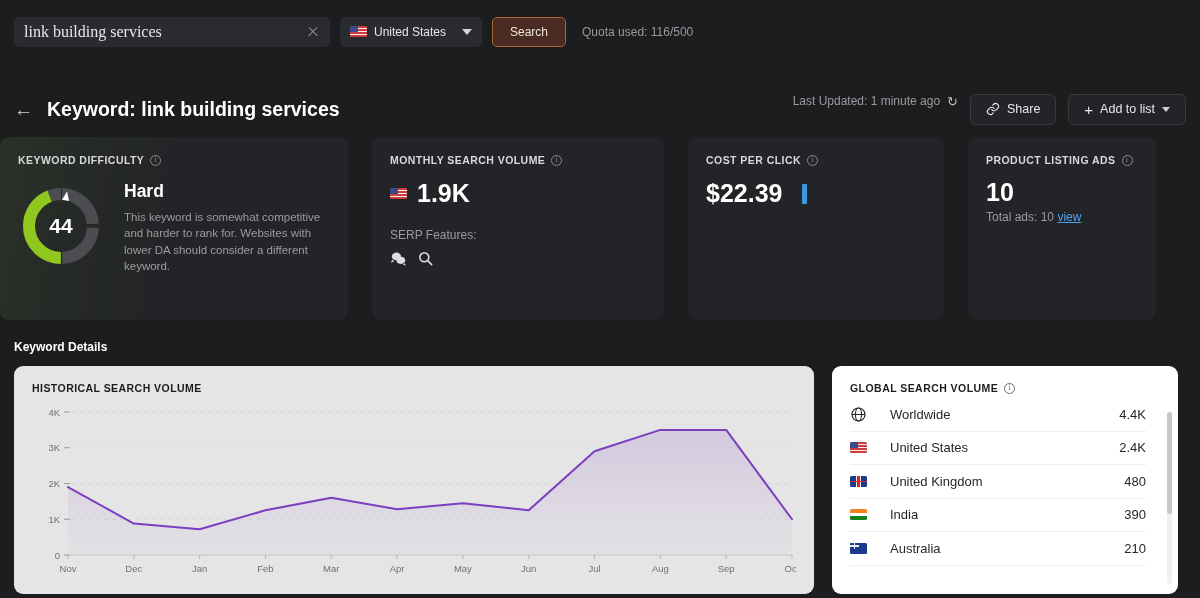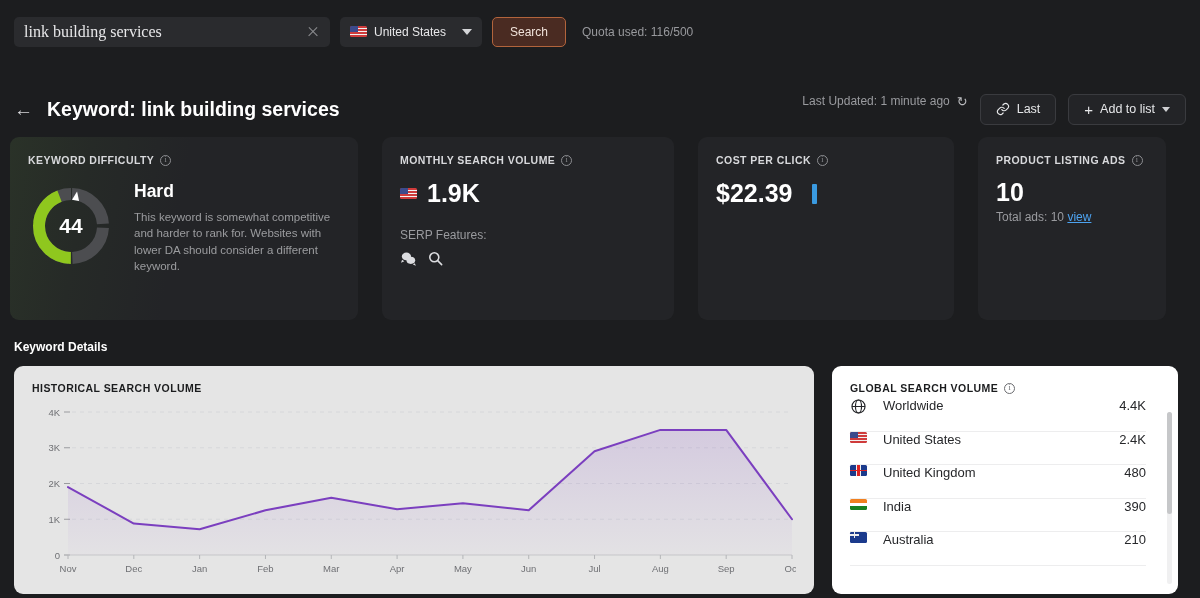--- a/index.html
+++ b/index.html
@@ -141,21 +141,21 @@
   }
   .mini-caret {
     width:0;height:0;
     border-left:4px solid transparent;border-right:4px solid transparent;
     border-top:5px solid #cfd0d3;
   }
 
   
   .cards-row {
     display: flex; gap: 24px;
-    padding: 0 10px;
+    padding: 0 0;
     margin-top: 4px;
     align-items: center;
   }
   .card {
     background: #232427;
     border-radius: 9px;
     height: 183px;
     padding: 17px 18px;
     position: relative;
     overflow: hidden;
@@ -253,24 +253,24 @@
     border: 1px solid #6b6c70;
     border-radius: 50%;
     color: #6b6c70;
     font-size: 8px; font-weight:normal;
     display:flex;align-items:center;justify-content:center;
     line-height:1; cursor:pointer;
     font-family: "Liberation Serif", serif;
   }
   .gsv-list { margin-top: 2px; padding-right: 14px;}
   .gsv-row {
-    display: flex; align-items: flex-start;
+    display: flex; align-items: center;
     height: 33.5px;
     border-bottom: 1px solid #ededee;
-    gap: 16px;
+    gap: 23px;
     cursor: pointer;
   }
   .gsv-row:first-child { border-top: none; }
   .gsv-name { color: #26272a; font-size: 13px; flex: 1; }
   .gsv-val { color: #26272a; font-size: 13px; }
   .globe-icon { width:17px;height:17px;flex:0 0 auto;}
 
   .gsv-scrollbar {
     position: absolute; right: 6px; top: 46px;
     width: 5px; height: 172px;
@@ -308,21 +308,21 @@
 
   <div class="header-right">
     <span class="last-updated">Last Updated: 1 minute ago</span>
     <span class="refresh-icon">↻</span>
 
     <div class="hbtn">
       <svg width="14" height="14" viewBox="0 0 24 24" fill="none" stroke="#e6e7e9" stroke-width="2" stroke-linecap="round">
         <path d="M10 13a5 5 0 0 0 7.5.5l3-3a5 5 0 0 0-7-7l-1.7 1.7"></path>
         <path d="M14 11a5 5 0 0 0-7.5-.5l-3 3a5 5 0 0 0 7 7l1.7-1.7"></path>
       </svg>
-      <span>Last</span>
+      <span>Share</span>
     </div>
 
     <div class="hbtn">
       <span style="font-size:15px;line-height:1;">+</span>
       <span>Add to list</span>
       <span class="mini-caret"></span>
     </div>
   </div>
 </div>
 

